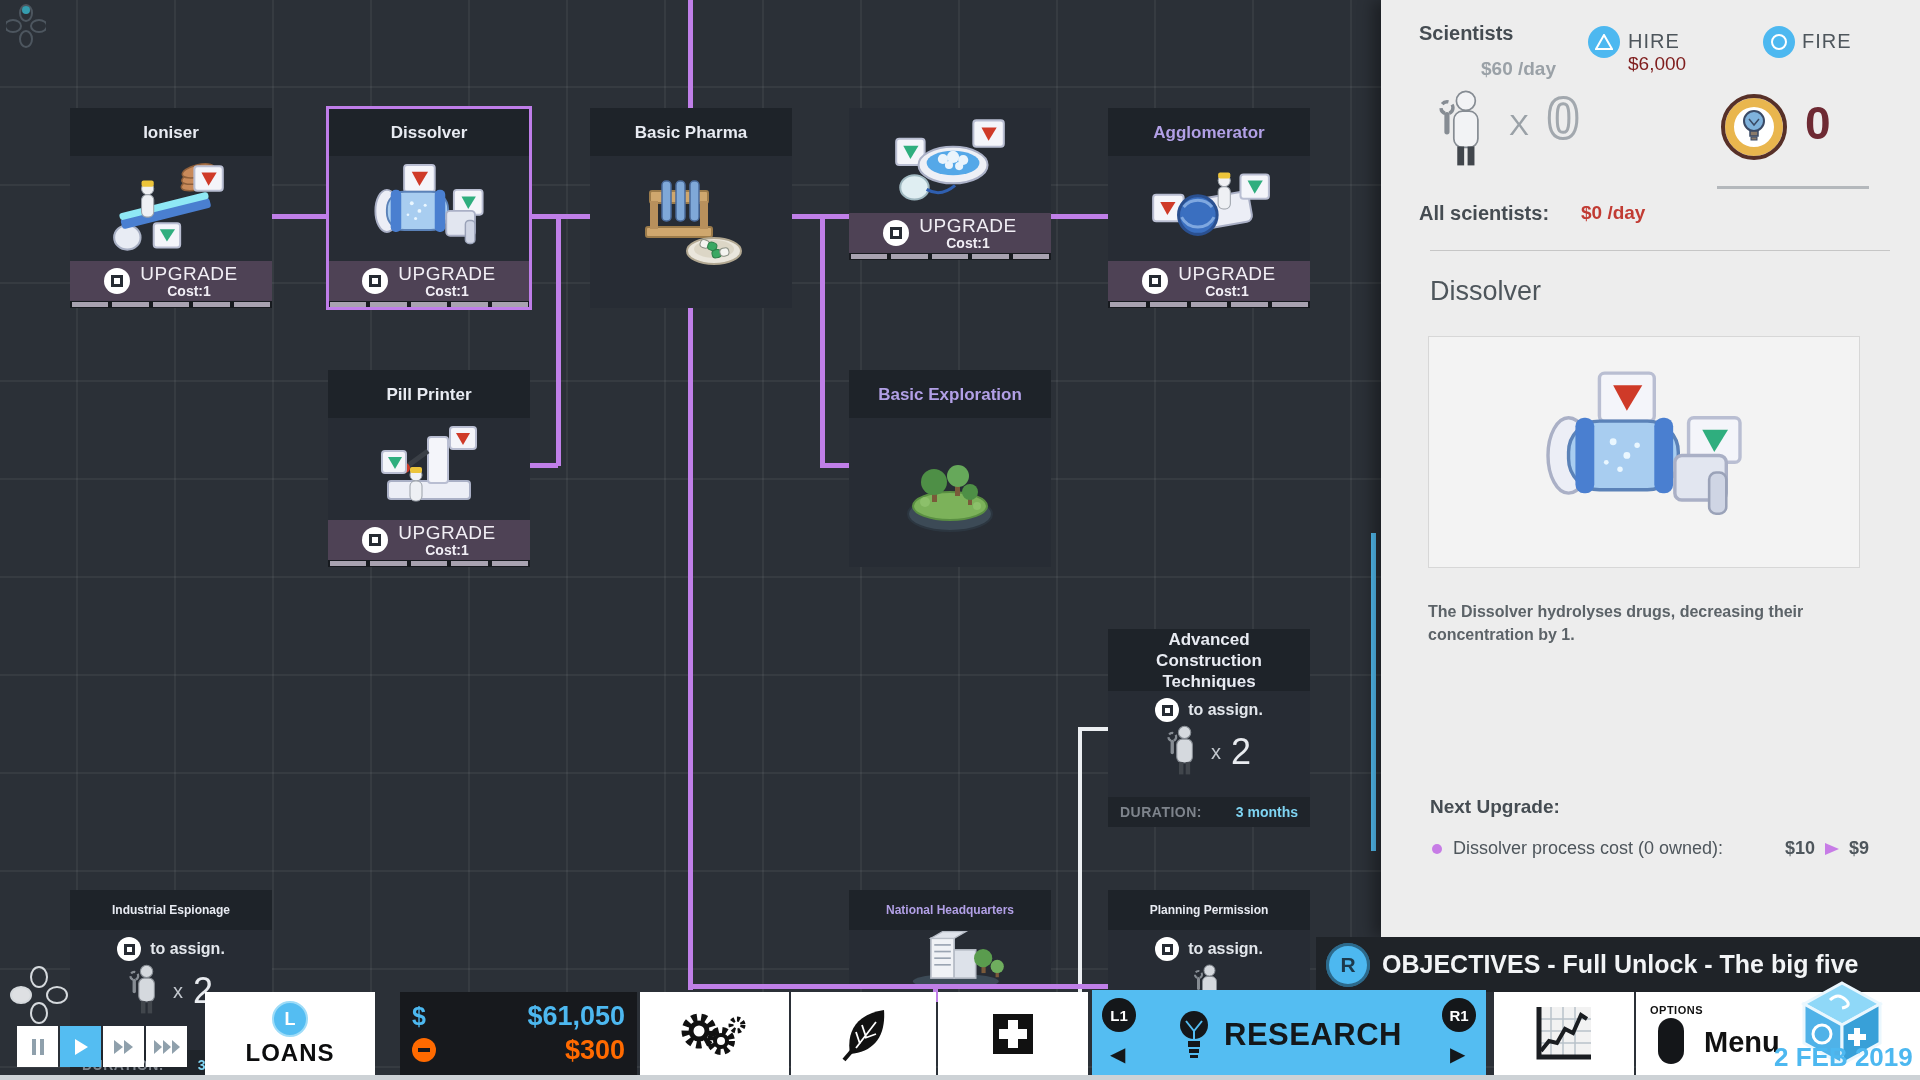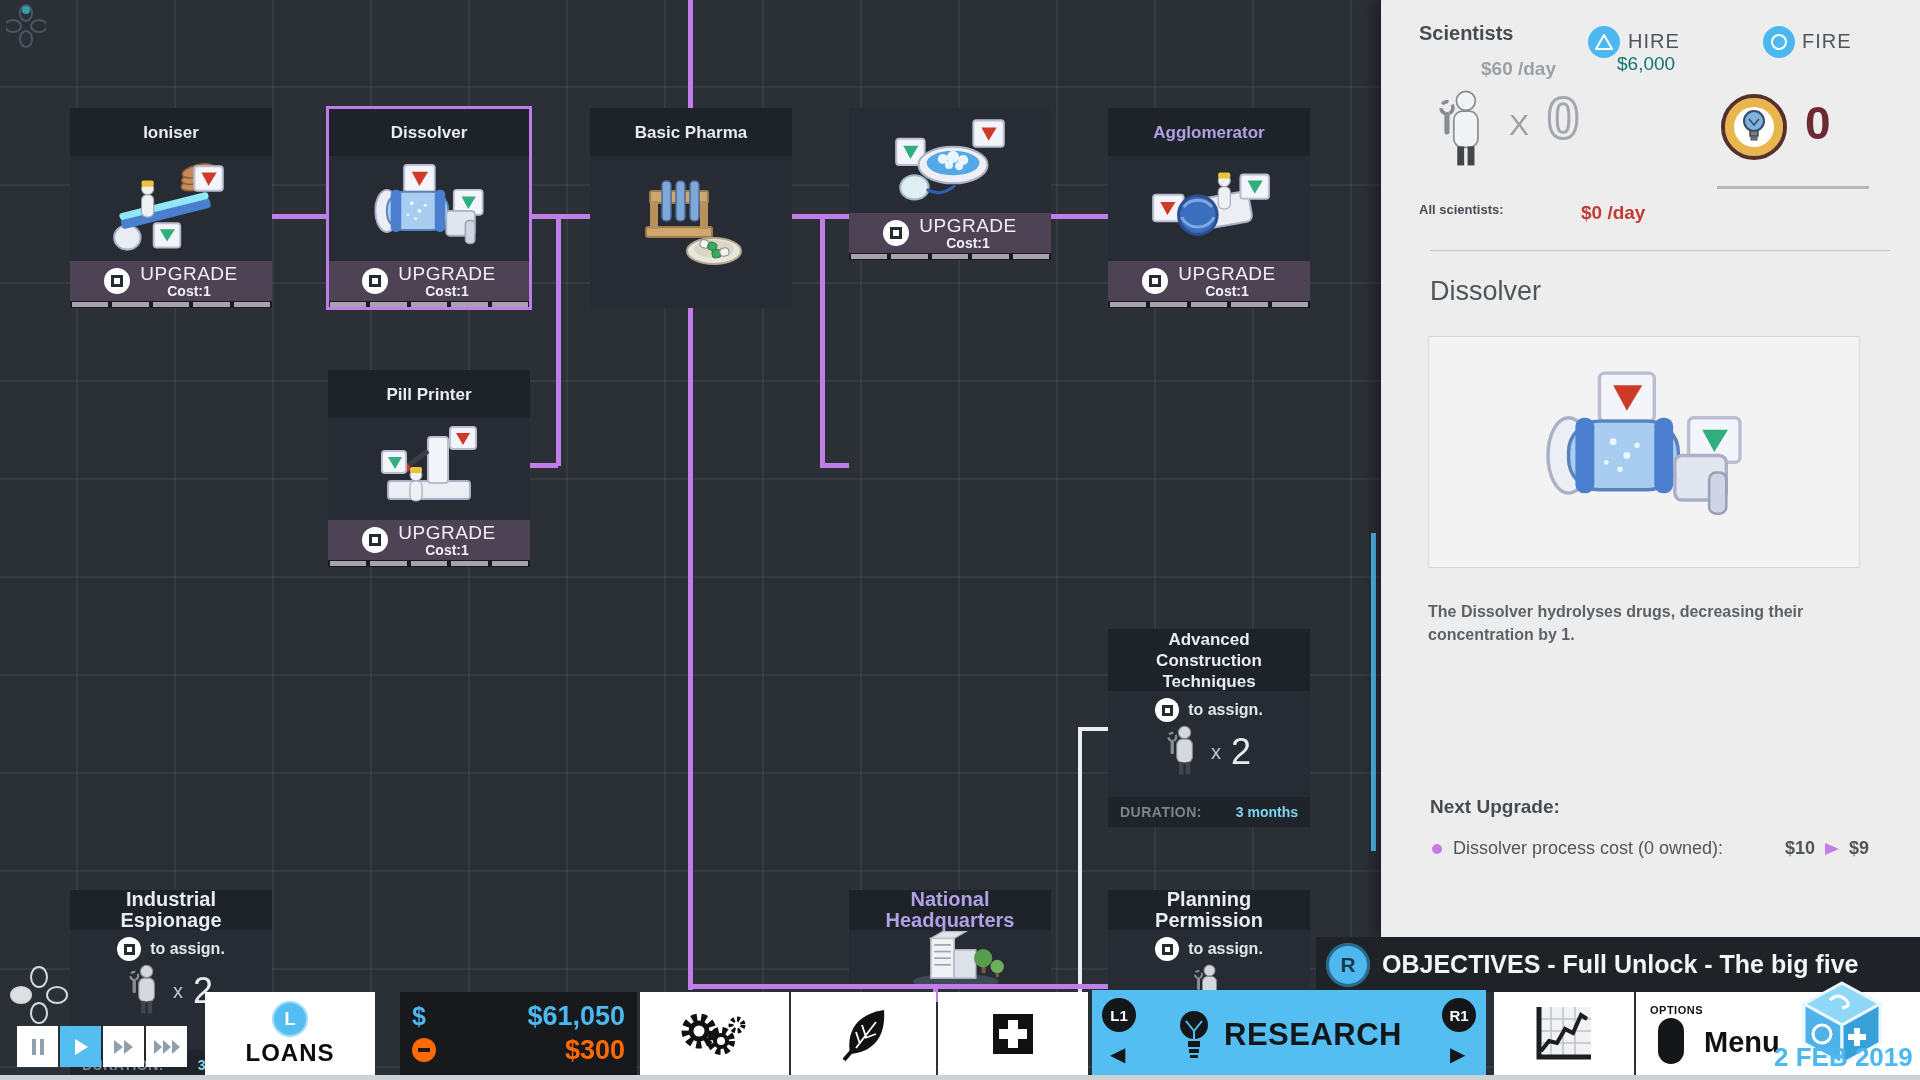--- a/index.html
+++ b/index.html
@@ -14,21 +14,21 @@
   .wire{position:absolute;z-index:1;}
   .wire.purple{background:#c07fe8;}
   .wire.white{background:#eceff2;}
   .wire.over{z-index:3;}
   .scrollhint{position:absolute;z-index:3;background:#54c0f5;}
   
   .node{position:absolute;width:202px;z-index:2;background:#272c34;}
   .node.selected{outline:3px solid #bf7de9;outline-offset:-1px;}
   .nhead{background:#1e2329;color:#e8ebf2;font-weight:bold;font-size:17px;
     display:flex;align-items:center;justify-content:center;text-align:center;height:48px;line-height:21px;padding:0 8px;}
-  .nhead.small{height:40px;font-size:20px;}
+  .nhead.small{height:40px;font-size:12px;}
   .nhead.purple{color:#b2a0e6;}
   .nbody{display:flex;align-items:center;justify-content:center;overflow:hidden;position:relative;}
   .nfoot{height:40px;background:#4e4255;display:flex;align-items:center;justify-content:center;gap:10px;color:#f1eef5;}
   .nfoot .uplbl{font-size:19px;letter-spacing:.5px;line-height:19px;}
   .nfoot .cost{font-size:14px;font-weight:bold;text-align:center;line-height:15px;}
   .segbar{height:7px;background:#171a1f;display:flex;gap:4px;padding:1px 2px;}
   .segbar span{flex:1;background:#a8a2b0;}
   .btn-sq{width:26px;height:26px;border-radius:50%;background:#fff;display:flex;align-items:center;justify-content:center;flex:none;}
   .btn-sq i{display:block;width:12px;height:12px;background:#fff;border:3px solid #262b33;}
   .assignrow{display:flex;align-items:center;justify-content:center;gap:9px;color:#e3e7ec;font-size:16px;font-weight:bold;margin-top:7px;}
@@ -338,20 +338,39 @@
     </div>
     <div class="segbar">
         <span></span>
         <span></span>
         <span></span>
         <span></span>
         <span></span>
       </div>
   </div>
 
+  <div class="node" style="left:849px;top:370px">
+    <div class="nhead purple">
+        <span>Basic Exploration</span>
+      </div>
+    <div class="nbody" style="height:149px">
+      <svg width="150" height="114" viewBox="0 0 150 110">
+        <ellipse cx="75" cy="76" rx="42" ry="17" fill="#3c4a56" stroke="#2c3640" stroke-width="2"></ellipse>
+        <ellipse cx="75" cy="68" rx="37" ry="14" fill="#7cb25a" stroke="#5a8f42" stroke-width="2"></ellipse>
+        <rect x="57" y="52" width="5" height="12" fill="#7a5a3a"></rect>
+        <rect x="80" y="46" width="5" height="12" fill="#7a5a3a"></rect>
+        <rect x="93" y="58" width="4" height="9" fill="#7a5a3a"></rect>
+        <circle cx="59" cy="44" r="13" fill="#4e8f46"></circle>
+        <circle cx="83" cy="38" r="11" fill="#66a85a"></circle>
+        <circle cx="95" cy="54" r="8" fill="#4e8f46"></circle>
+        <circle cx="50" cy="64" r="5" fill="#8cc06a"></circle>
+        <circle cx="102" cy="68" r="4" fill="#8cc06a"></circle>
+      </svg>
+    </div>
+  </div>
 
   <div class="node" style="left:1108px;top:629px;height:198px">
     <div class="nhead" style="height:62px">
         <span>Advanced Construction Techniques</span>
       </div>
     <div class="nbody" style="height:136px;display:block">
       <div class="assignrow">
         <span class="btn-sq" style="width:24px;height:24px">
             <i style="width:11px;height:11px"></i>
           </span>
@@ -442,21 +461,21 @@
   <div id="panel">
     <div class="ptxt" style="left:38px;top:22px;font-size:20px;font-weight:600">Scientists</div>
     <div class="ptxt" style="left:100px;top:58px;font-size:19px;font-weight:bold;color:#9aa1a7">$60 /day</div>
 
     <div class="pscircle" style="left:207px;top:26px">
       <svg width="18" height="16" viewBox="0 0 18 16">
           <polygon points="9,1 17,15 1,15" fill="none" stroke="#fff" stroke-width="2"></polygon>
         </svg>
     </div>
     <div class="ptxt" style="left:247px;top:30px;font-size:20px;color:#4e565c;letter-spacing:1px">HIRE</div>
-    <div class="ptxt" style="left:236px;top:53px;font-size:19px;color:#0f766e">$6,000</div>
+    <div class="ptxt" style="left:247px;top:53px;font-size:19px;color:#7f1d1d">$6,000</div>
 
     <div class="pscircle" style="left:382px;top:26px">
       <svg width="18" height="18" viewBox="0 0 18 18">
           <circle cx="9" cy="9" r="7" fill="none" stroke="#fff" stroke-width="2"></circle>
         </svg>
     </div>
     <div class="ptxt" style="left:421px;top:30px;font-size:20px;color:#4e565c;letter-spacing:1px">FIRE</div>
 
     <svg class="abs" style="left:58px;top:88px;color:#f2f3f5" width="52" height="86" viewBox="0 0 60 100">
         <use href="#sym-scientist"></use>
@@ -468,21 +487,21 @@
       <svg width="26" height="34" viewBox="0 0 26 34">
         <circle cx="13" cy="11" r="10" fill="#7fb2dc" stroke="#3a4a66" stroke-width="2"></circle>
         <path d="M8,9 L13,15 L18,9" fill="none" stroke="#3a4a66" stroke-width="1.5"></path>
         <rect x="9" y="21" width="8" height="5" fill="#8a7a6a" stroke="#3a4a66" stroke-width="1.5"></rect>
         <rect x="10" y="27" width="6" height="3" fill="#8a7a6a" stroke="#3a4a66" stroke-width="1"></rect>
       </svg>
     </div>
     <div class="ptxt" style="left:424px;top:96px;font-size:46px;font-weight:bold;color:#6e2a33">0</div>
     <div class="divider" style="left:336px;top:186px;width:152px;height:3px;background:#b4b8bc"></div>
 
-    <div class="ptxt" style="left:38px;top:202px;font-size:13px;font-weight:bold">All scientists:</div>
+    <div class="ptxt" style="left:38px;top:202px;font-size:20px;font-weight:bold">All scientists:</div>
     <div class="ptxt" style="left:200px;top:202px;font-size:19px;font-weight:bold;color:#c13b33">$0 /day</div>
 
     <div class="divider" style="left:49px;top:250px;width:460px;height:1px"></div>
     <div class="ptxt" style="left:49px;top:276px;font-size:27px;color:#4e565c">Dissolver</div>
 
     <div id="imgbox">
       <svg width="240" height="172" viewBox="0 0 140 100">
           <use href="#sym-dissolver"></use>
         </svg>
     </div>

